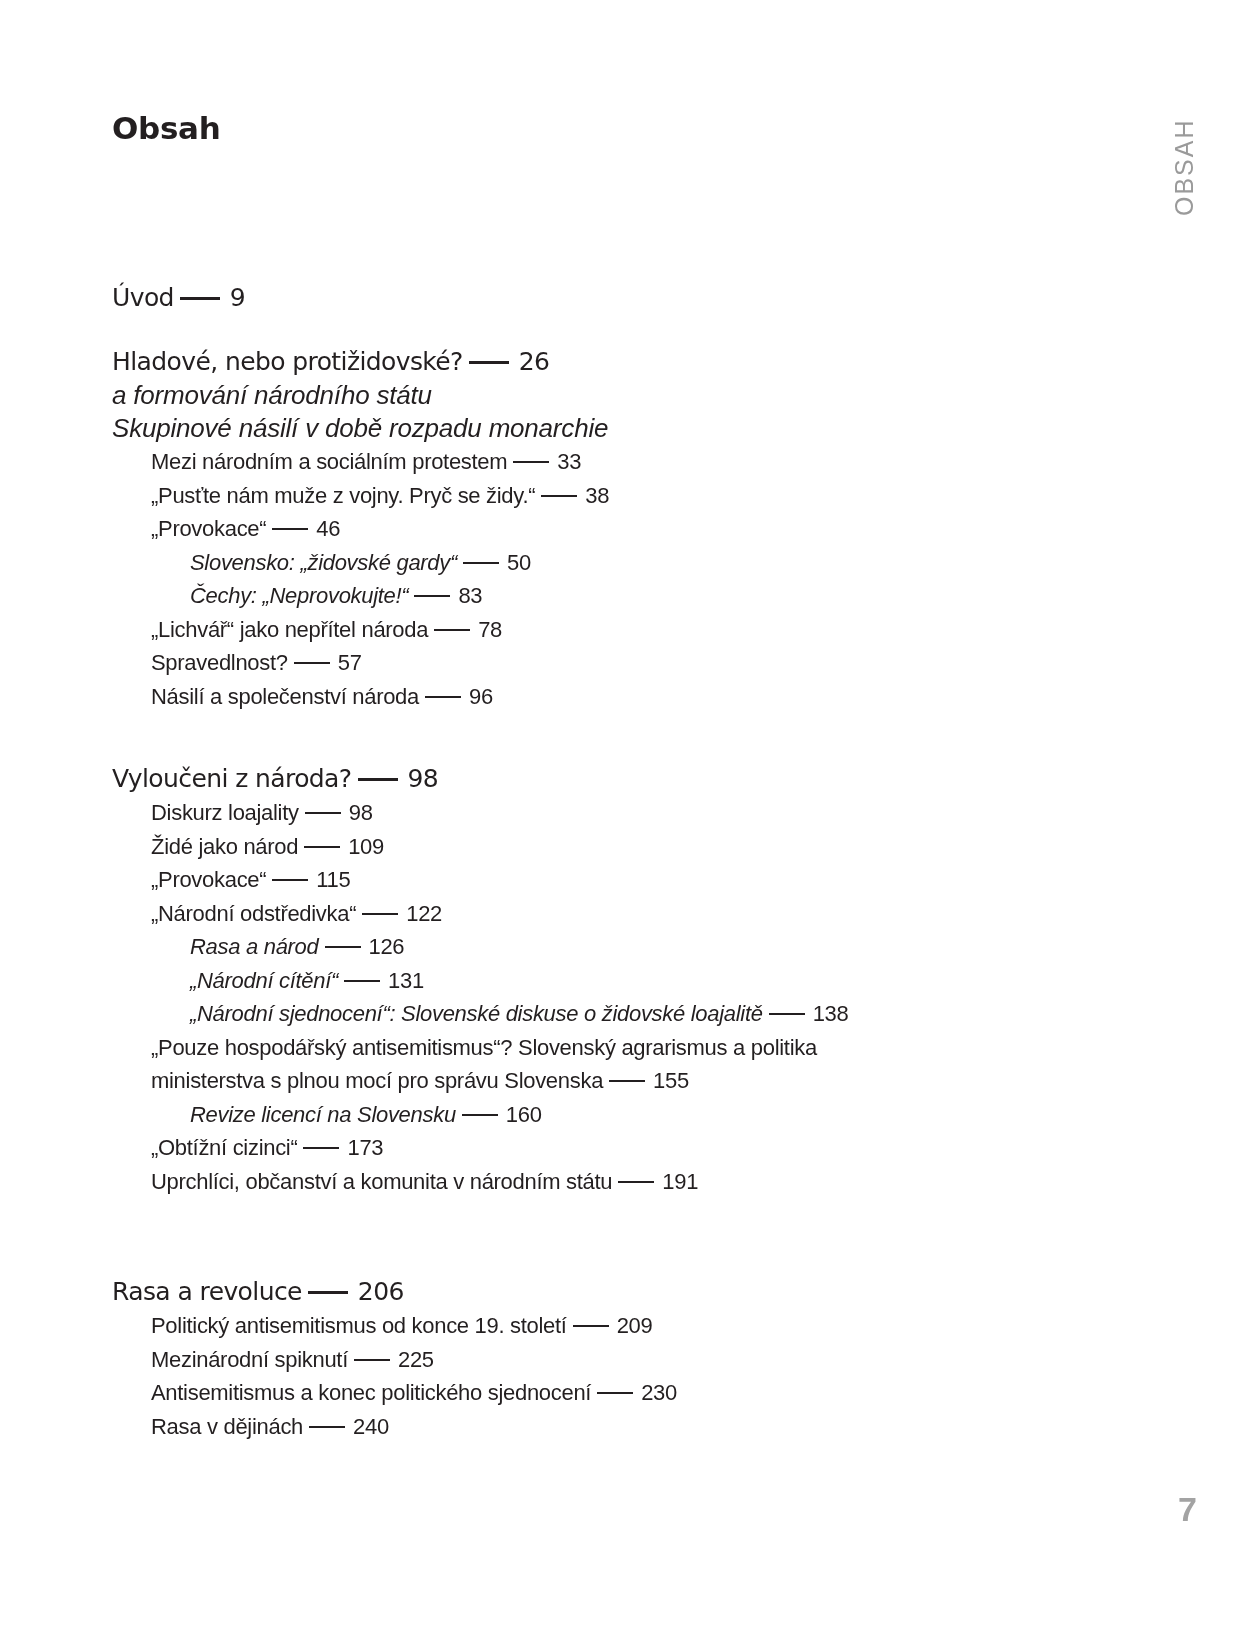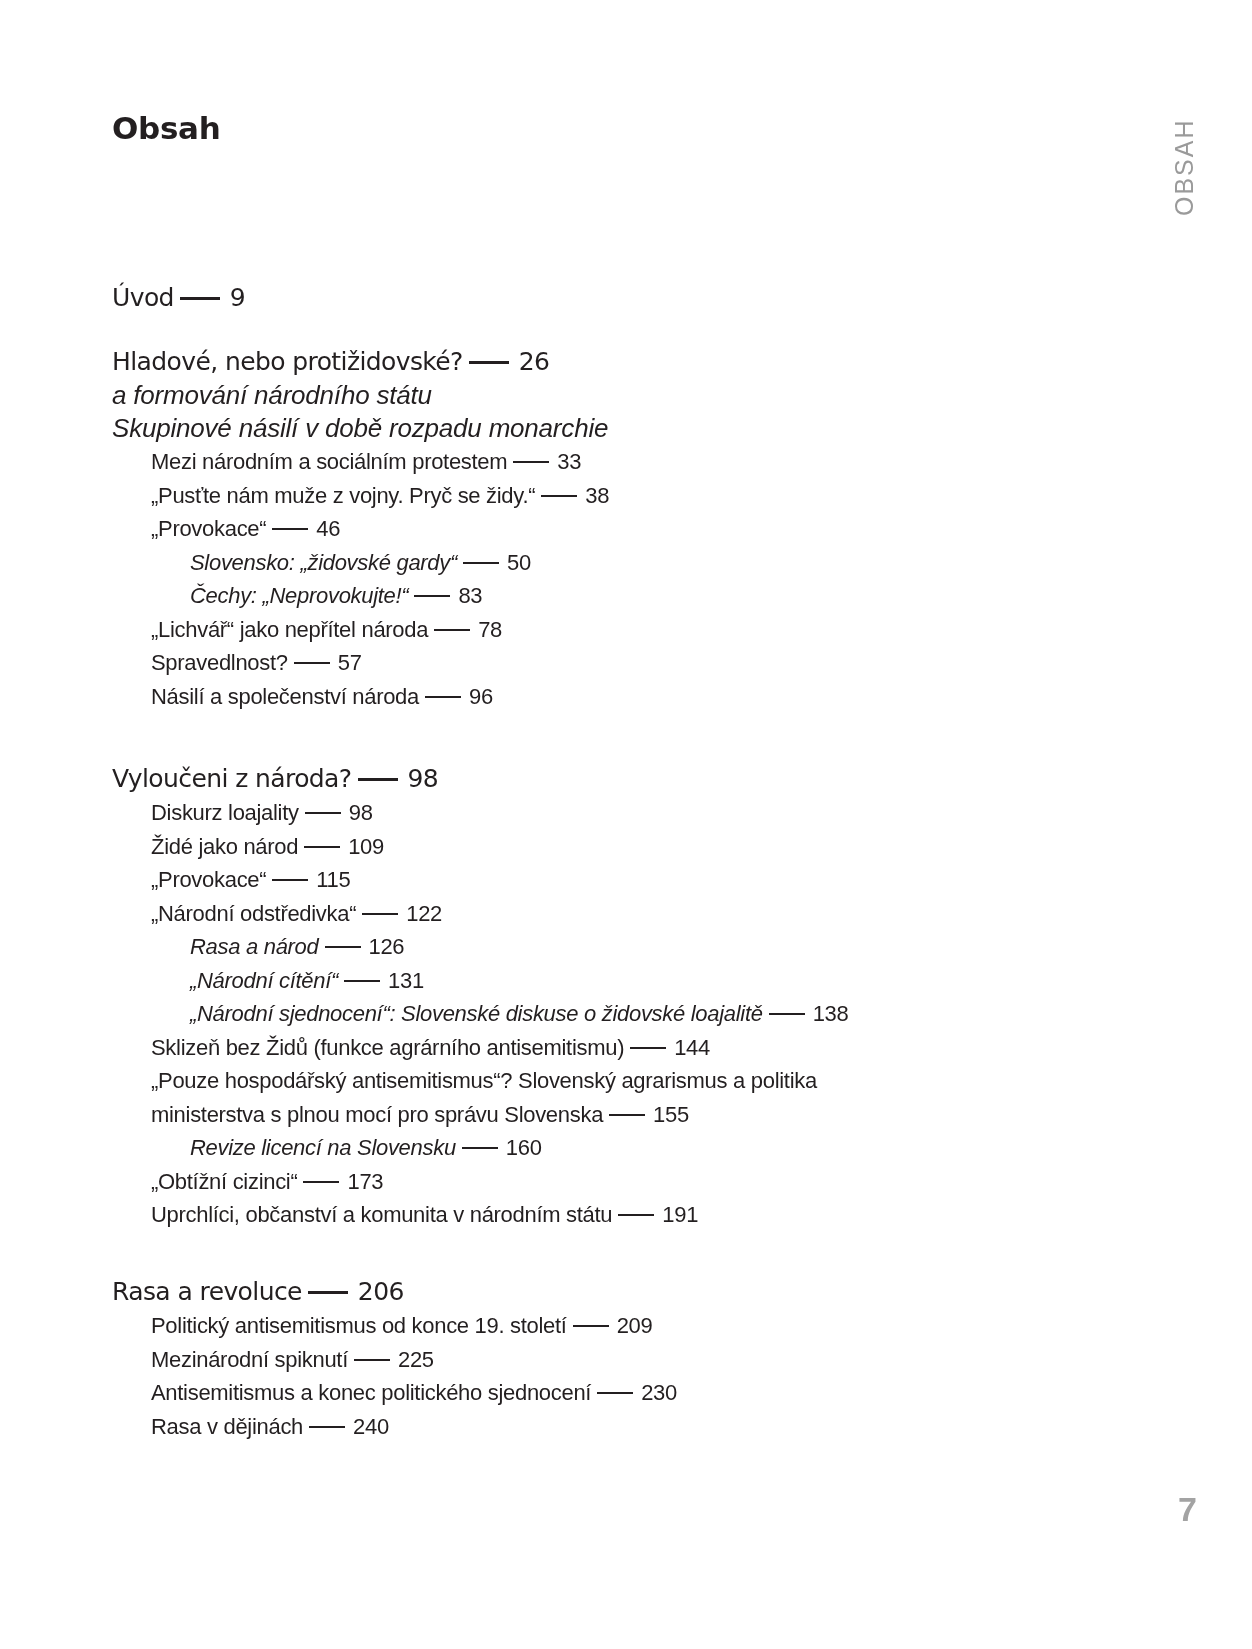--- a/index.html
+++ b/index.html
@@ -128,21 +128,20 @@
     </div>
     <div class="chapter" style="top: 762px;">
       <div class="chapter-head"><span>Vyloučeni z národa?</span><span class="dash"></span><span>98</span></div>
       <div class="entry lvl1"><span class="entry-title">Diskurz loajality</span><span class="dash"></span><span class="entry-page">98</span></div>
       <div class="entry lvl1"><span class="entry-title">Židé jako národ</span><span class="dash"></span><span class="entry-page">109</span></div>
       <div class="entry lvl1"><span class="entry-title">„Provokace“</span><span class="dash"></span><span class="entry-page">115</span></div>
       <div class="entry lvl1"><span class="entry-title">„Národní odstředivka“</span><span class="dash"></span><span class="entry-page">122</span></div>
       <div class="entry lvl2"><span class="entry-title">Rasa a národ</span><span class="dash"></span><span class="entry-page">126</span></div>
       <div class="entry lvl2"><span class="entry-title">„Národní cítění“</span><span class="dash"></span><span class="entry-page">131</span></div>
       <div class="entry lvl2"><span class="entry-title">„Národní sjednocení“: Slovenské diskuse o židovské loajalitě</span><span class="dash"></span><span class="entry-page">138</span></div>
-      <div class="entry lvl1"><span class="entry-title">Sklizeň bez Židů (funkce agrárního antisemitismu)</span><span class="dash"></span><span class="entry-page">144</span></div>
       <div class="entry lvl1"><span class="entry-title">„Pouze hospodářský antisemitismus“? Slovenský agrarismus a politika</span></div>
       <div class="entry lvl1"><span class="entry-title">ministerstva s plnou mocí pro správu Slovenska</span><span class="dash"></span><span class="entry-page">155</span></div>
       <div class="entry lvl2"><span class="entry-title">Revize licencí na Slovensku</span><span class="dash"></span><span class="entry-page">160</span></div>
       <div class="entry lvl1"><span class="entry-title">„Obtížní cizinci“</span><span class="dash"></span><span class="entry-page">173</span></div>
       <div class="entry lvl1"><span class="entry-title">Uprchlíci, občanství a komunita v národním státu</span><span class="dash"></span><span class="entry-page">191</span></div>
     </div>
     <div class="chapter" style="top: 1275px;">
       <div class="chapter-head"><span>Rasa a revoluce</span><span class="dash"></span><span>206</span></div>
       <div class="entry lvl1"><span class="entry-title">Politický antisemitismus od konce 19. století</span><span class="dash"></span><span class="entry-page">209</span></div>
       <div class="entry lvl1"><span class="entry-title">Mezinárodní spiknutí</span><span class="dash"></span><span class="entry-page">225</span></div>

